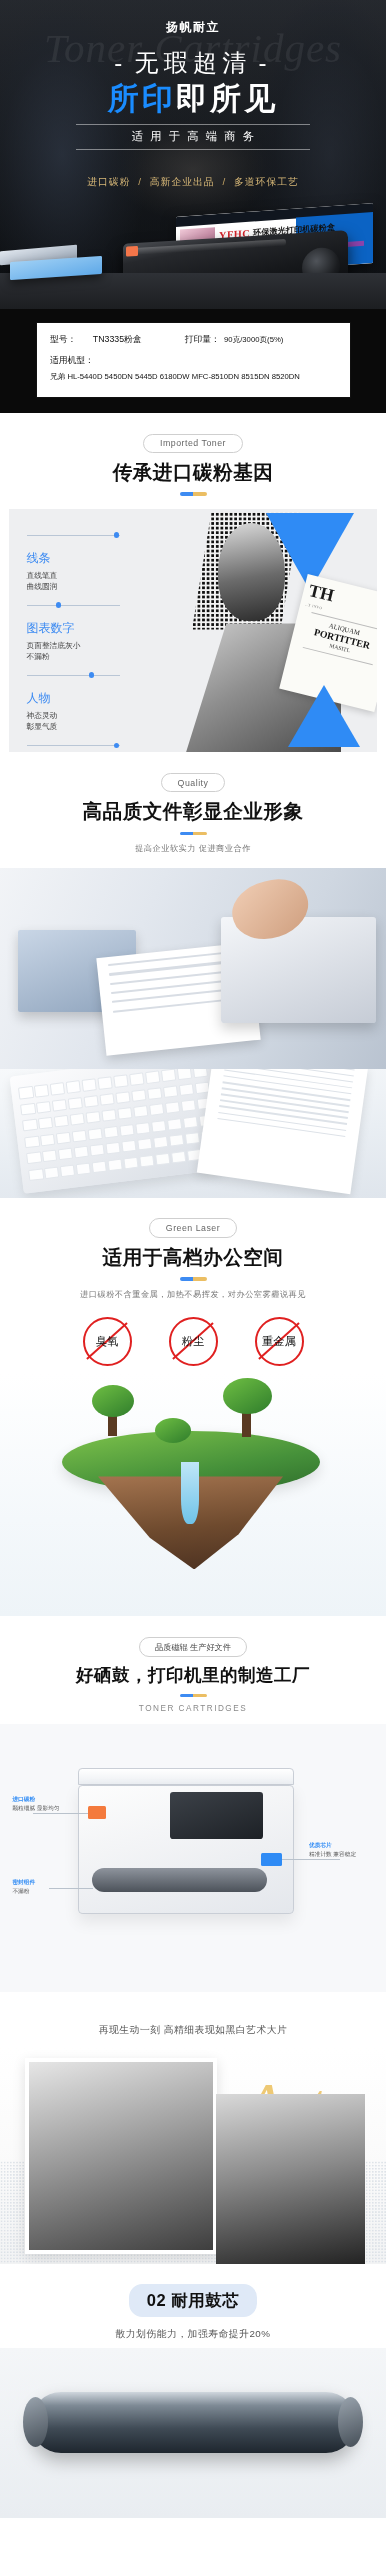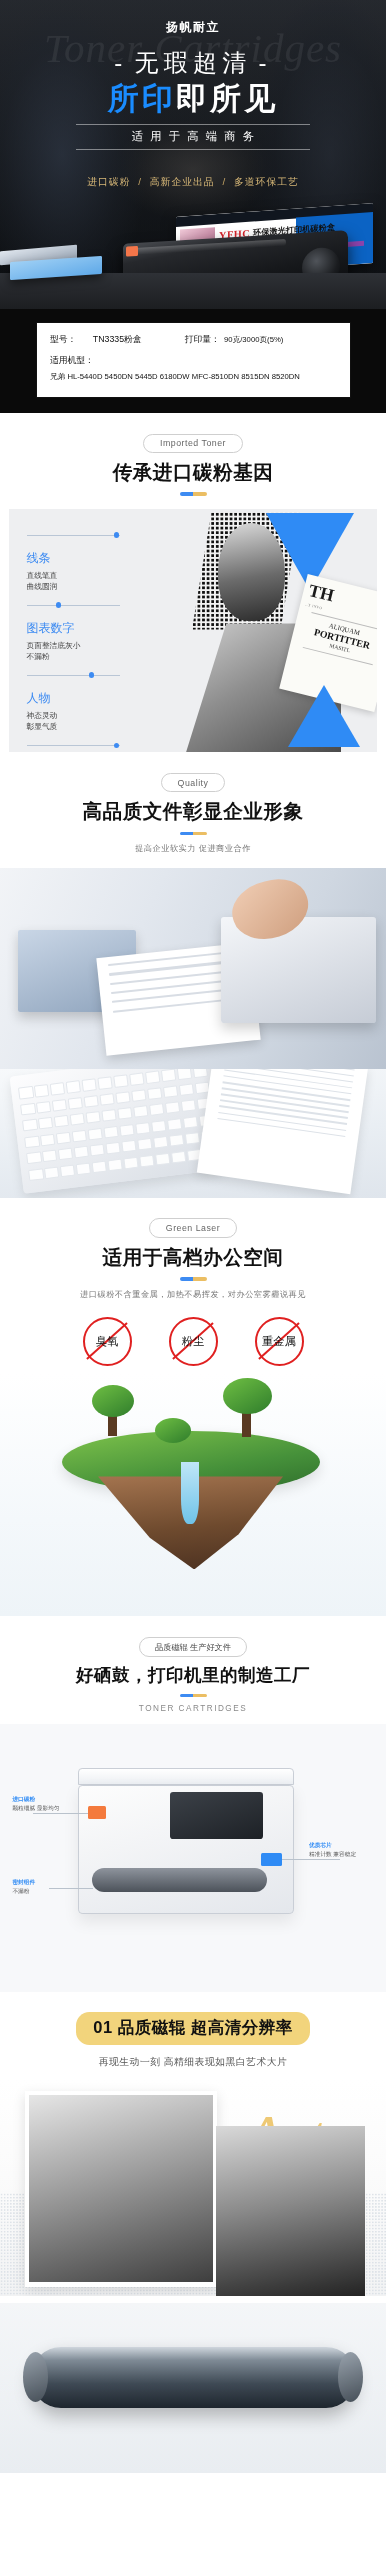--- a/index.html
+++ b/index.html
@@ -541,32 +541,35 @@
 兼容稳定</span>
     </div>
     <div class="fx-line" style="left:49px;top:164px;width:44px;"></div>
     <div class="fx-callout" style="left:12.4px;top:155px;width:57px;">
       <span class="hd">密封组件</span>
       <span>不漏粉</span>
     </div>
   </div>
 
   <section class="numsec">
-    <div class="numpill">01 品质磁辊 超高清分辨率</div>
     <div class="numsub">再现生动一刻 高精细表现如黑白艺术大片</div>
   </section>
   <div class="artrow">
     <div class="art-dots"></div>
     <div class="art-frame">
       <div class="art-img"></div>
     </div>
     <div class="art-script">Art.</div>
     <div class="art-frame2"></div>
   </div>
 
+  <section class="numsec">
+    <div class="numpill blue">02 耐用鼓芯</div>
+    <div class="numsub">散力划伤能力，加强寿命提升20%</div>
+  </section>
   <div class="drumrow">
     <div class="drum-cyl"></div>
     <div class="drum-cap"></div>
     <div class="drum-cap r"></div>
   </div>
 
   <section class="numsec">
     
     
   </section>

